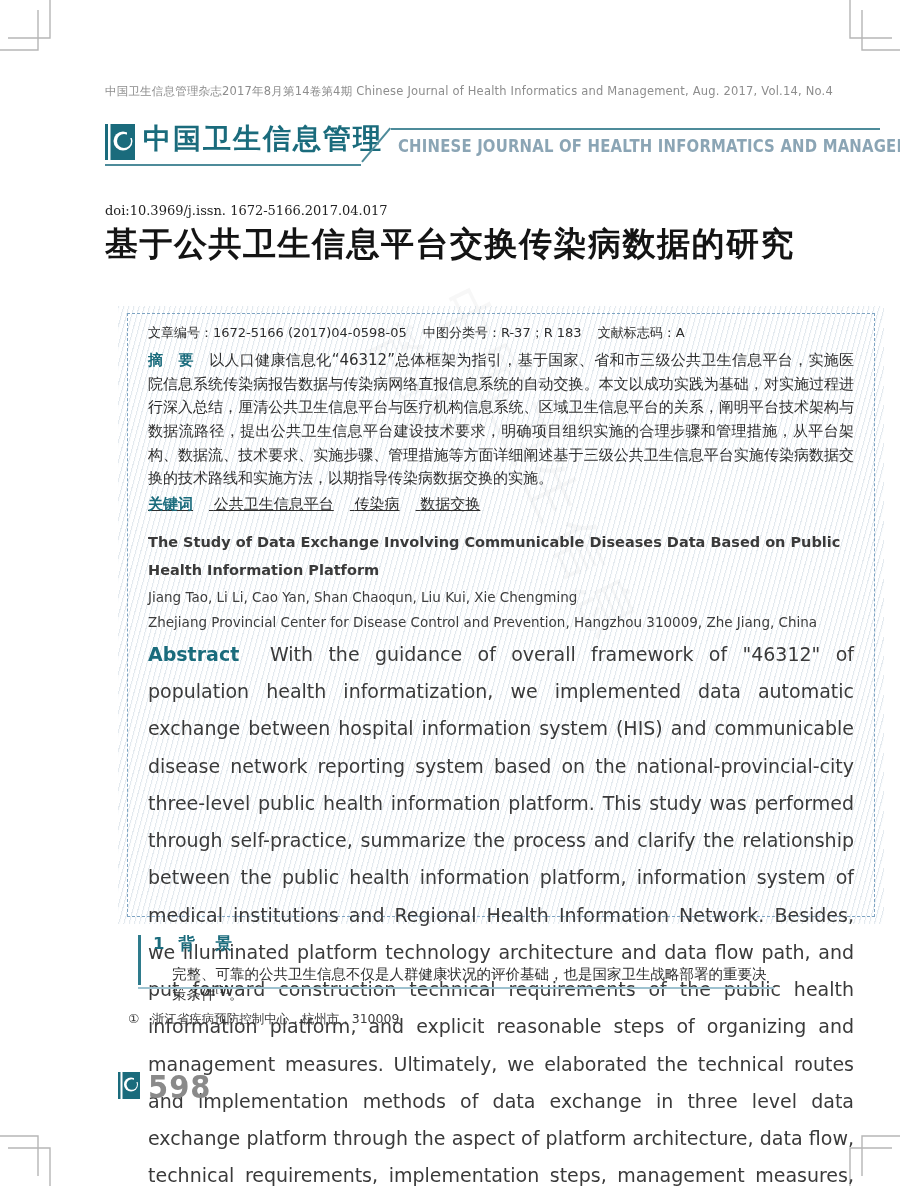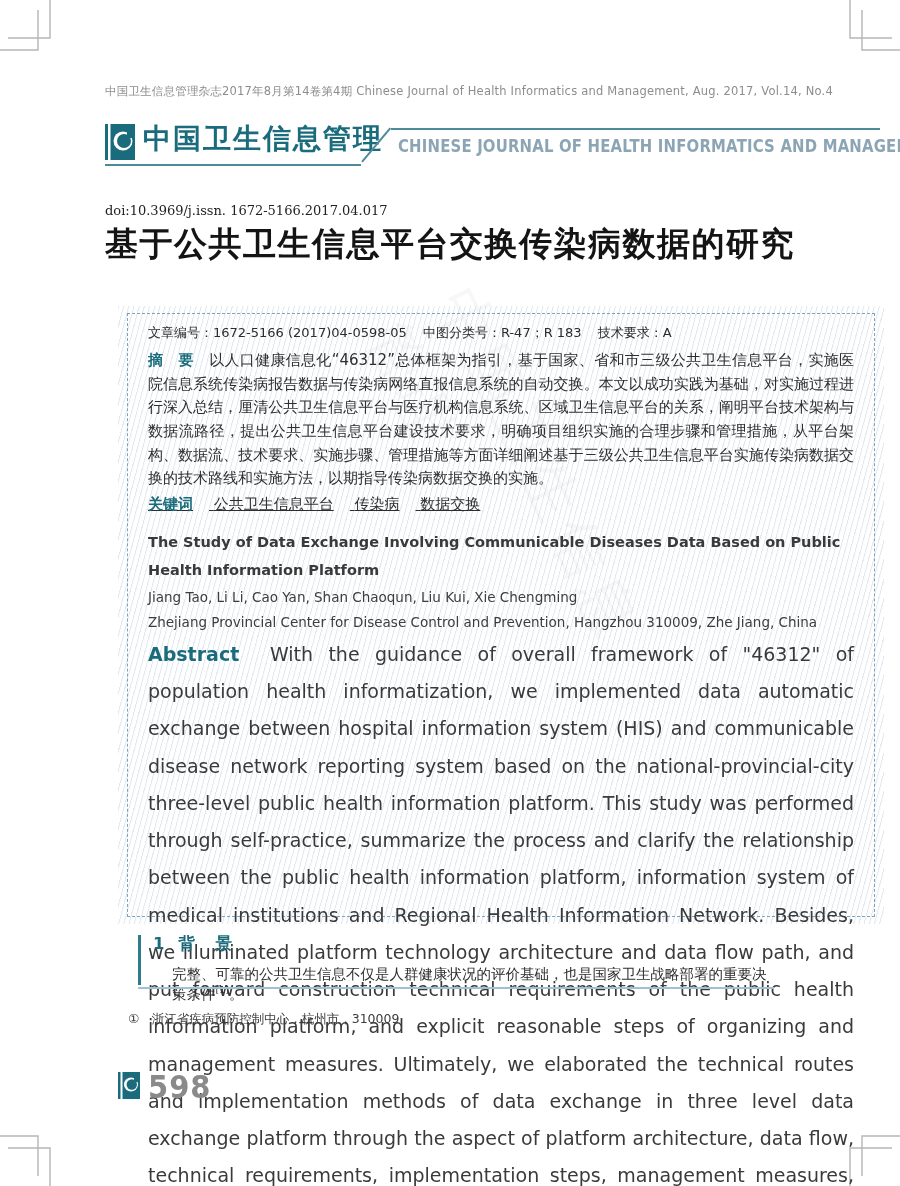--- a/index.html
+++ b/index.html
@@ -123,22 +123,22 @@
   <h1 class="title-cn" style="margin:0;">基于公共卫生信息平台交换传染病数据的研究</h1>
 
 
   <div class="watermark">中国卫生信息管理</div>
 
   <div class="abs-box">
     <div class="abs-border"></div>
     <div class="abs-content">
       <div class="meta-line">
         <span>文章编号：</span><span>1672-5166 (2017)04-0598-05</span><span class="sep"></span>
-        <span>中图分类号：</span><span>R-47；R 183</span><span class="sep"></span>
-        <span>技术要求：</span><span>A</span>
+        <span>中图分类号：</span><span>R-37；R 183</span><span class="sep"></span>
+        <span>文献标志码：</span><span>A</span>
       </div>
       <p class="p-cn">
         <span class="lbl-teal">摘　要</span>　<span>以人口健康信息化“46312”总体框架为指引，基于国家、省和市三级公共卫生信息平台，实施医院信息系统传染病报告数据与传染病网络直报信息系统的自动交换。本文以成功实践为基础，对实施过程进行深入总结，厘清公共卫生信息平台与医疗机构信息系统、区域卫生信息平台的关系，阐明平台技术架构与数据流路径，提出公共卫生信息平台建设技术要求，明确项目组织实施的合理步骤和管理措施，从平台架构、数据流、技术要求、实施步骤、管理措施等方面详细阐述基于三级公共卫生信息平台实施传染病数据交换的技术路线和实施方法，以期指导传染病数据交换的实施。</span>
       </p>
       <div class="kw-cn">
         <span class="lbl-teal">关键词</span><span class="kw-sep"></span>
         <span>公共卫生信息平台</span><span class="kw-sep"></span>
         <span>传染病</span><span class="kw-sep"></span>
         <span>数据交换</span>
       </div>

